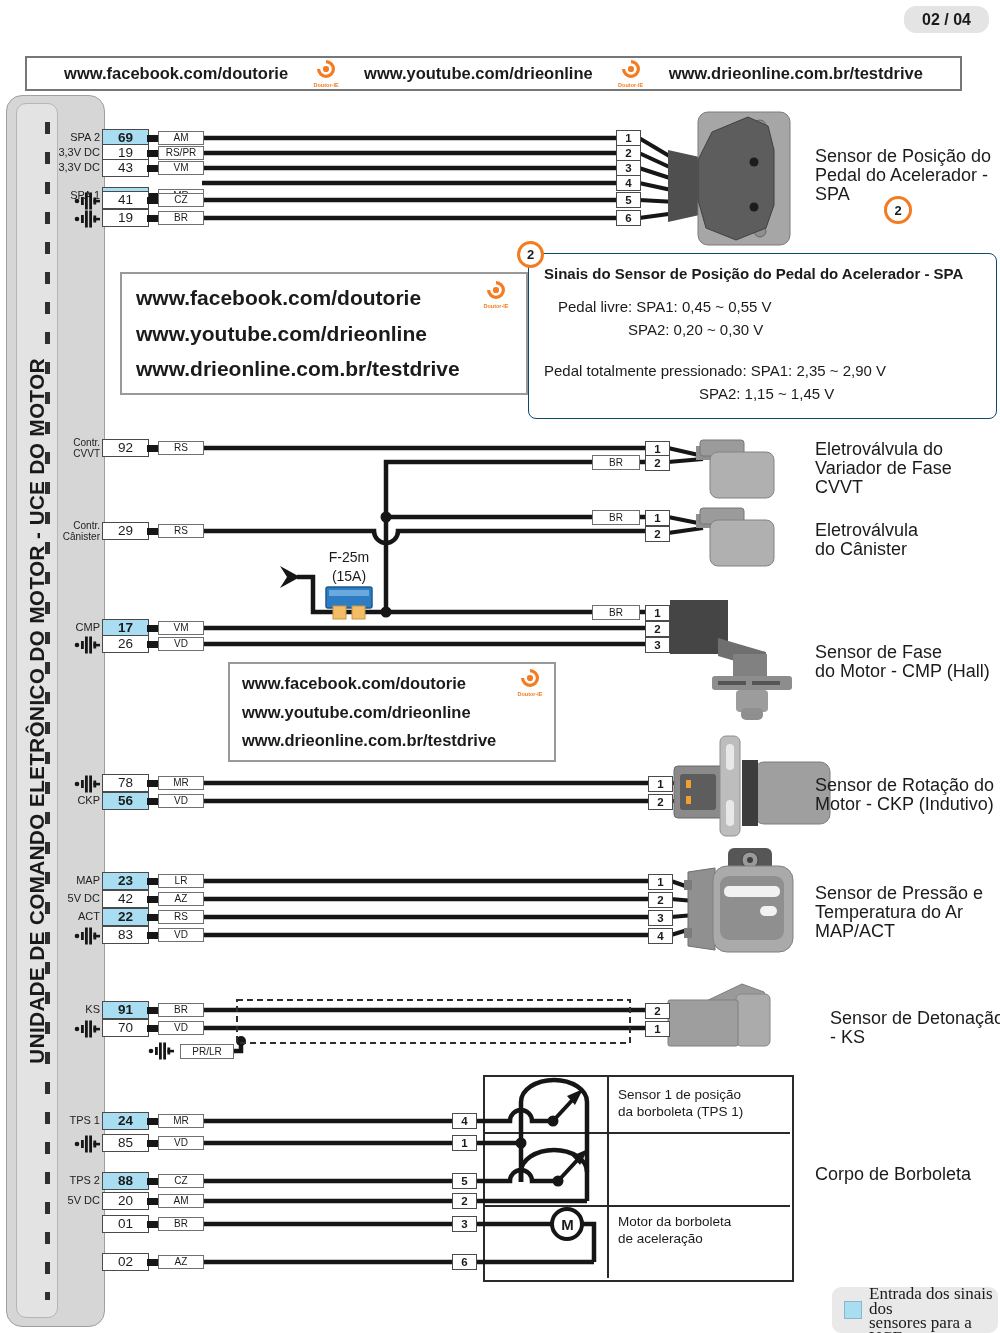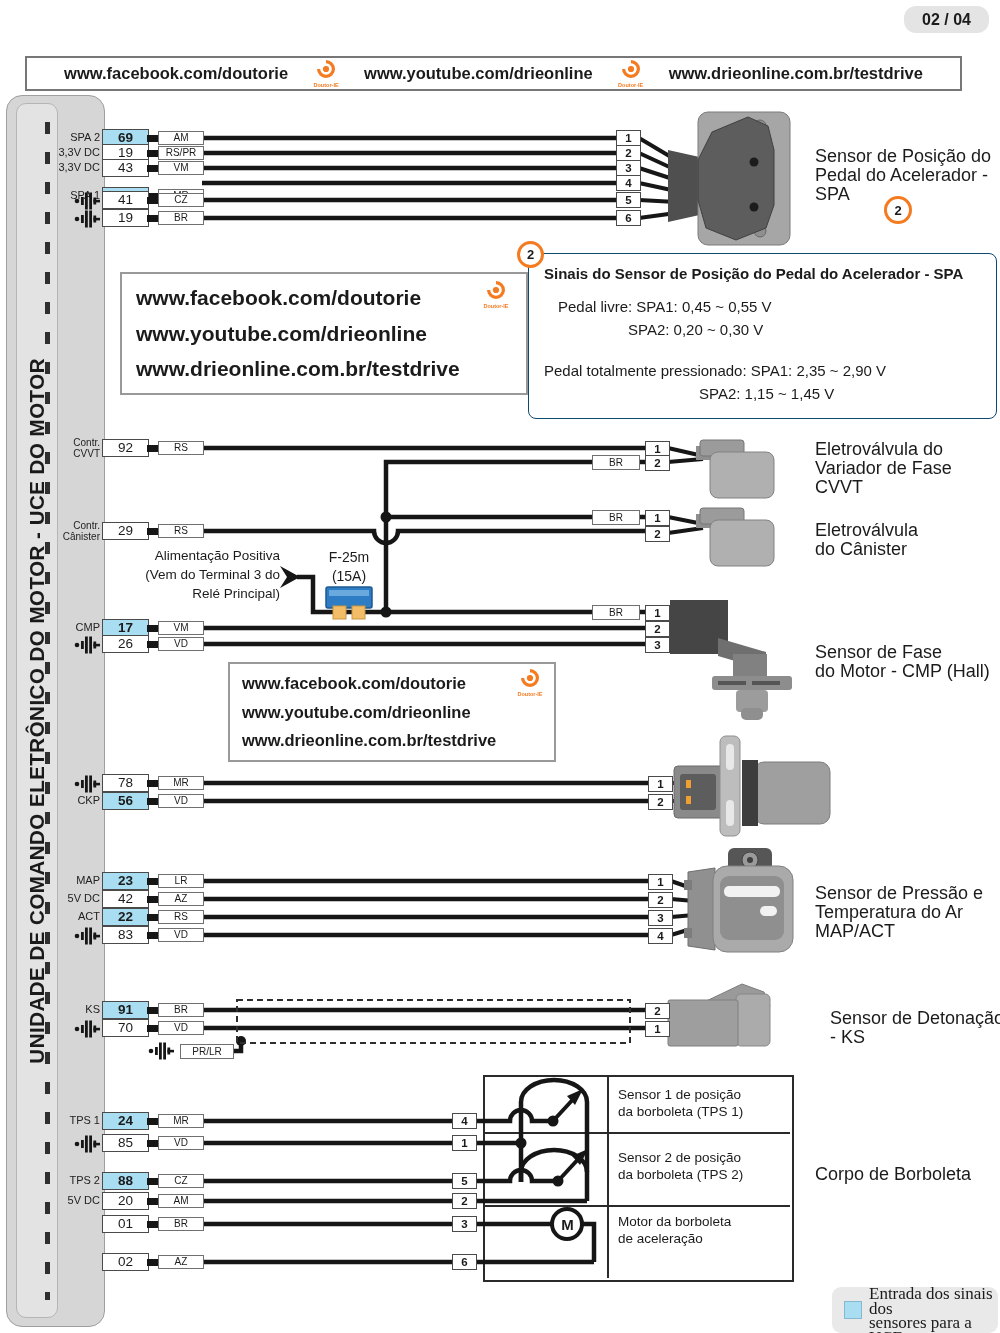--- a/index.html
+++ b/index.html
@@ -369,25 +369,20 @@
     <span class="colorbox">RS</span>
   </div>
   <div class="brbox" style="left:592px;top:510px">BR</div>
   <div class="pnum" style="left:645px;top:510px">1</div>
   <div class="pnum" style="left:645px;top:526px">2</div>
   <div class="slabel" style="left:815px;top:521px;width:180px">
     <div>Eletroválvula</div>
       <div>do Cânister</div>
   </div>
 
-  <div class="abs supplytxt">
-    <div>Alimentação Positiva</div>
-      <div>(Vem do Terminal 3 do</div>
-      <div>Relé Principal)</div>
-  </div>
   <div class="abs fusetxt">
     <div>F-25m</div>
       <div>(15A)</div>
   </div>
 
   <div class="pin-row" style="top:618px">
     <span class="rlabel">CMP</span>
     <span class="pinbox hl">17</span>
     <span class="stub"></span>
     <span class="colorbox">VM</span>
@@ -443,20 +438,24 @@
     <span class="colorbox">MR</span>
   </div>
   <div class="pin-row" style="top:791px">
     <span class="rlabel">CKP</span>
     <span class="pinbox hl">56</span>
     <span class="stub"></span>
     <span class="colorbox">VD</span>
   </div>
   <div class="pnum" style="left:648px;top:776px">1</div>
   <div class="pnum" style="left:648px;top:794px">2</div>
+  <div class="slabel" style="left:815px;top:776px;width:185px">
+    <div>Sensor de Rotação do</div>
+      <div>Motor - CKP (Indutivo)</div>
+  </div>
 
   <div class="pin-row" style="top:871px">
     <span class="rlabel">MAP</span>
     <span class="pinbox hl">23</span>
     <span class="stub"></span>
     <span class="colorbox">LR</span>
   </div>
   <div class="pin-row" style="top:889px">
     <span class="rlabel">5V DC</span>
     <span class="pinbox">42</span>
@@ -575,24 +574,20 @@
   <div class="pnum" style="left:452px;top:1135px">1</div>
   <div class="pnum" style="left:452px;top:1173px">5</div>
   <div class="pnum" style="left:452px;top:1193px">2</div>
   <div class="pnum" style="left:452px;top:1216px">3</div>
   <div class="pnum" style="left:452px;top:1254px">6</div>
 
   <div class="tcell" style="top:1086px">
     <div>Sensor 1 de posição</div>
       <div>da borboleta (TPS 1)</div>
   </div>
-  <div class="tcell" style="top:1149px">
-    <div>Sensor 2 de posição</div>
-      <div>da borboleta (TPS 2)</div>
-  </div>
   <div class="tcell" style="top:1213px">
     <div>Motor da borboleta</div>
       <div>de aceleração</div>
   </div>
   <div class="abs motor-m">M</div>
   <div class="slabel" style="left:815px;top:1165px;width:180px">Corpo de Borboleta</div>
 
   <div class="abs legend">
     <span class="sq"></span>
     <span class="tx">

